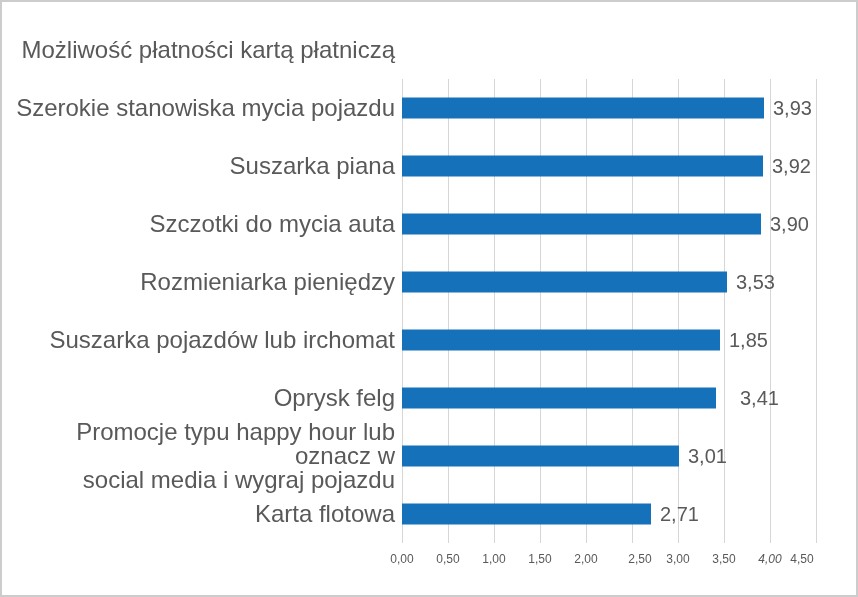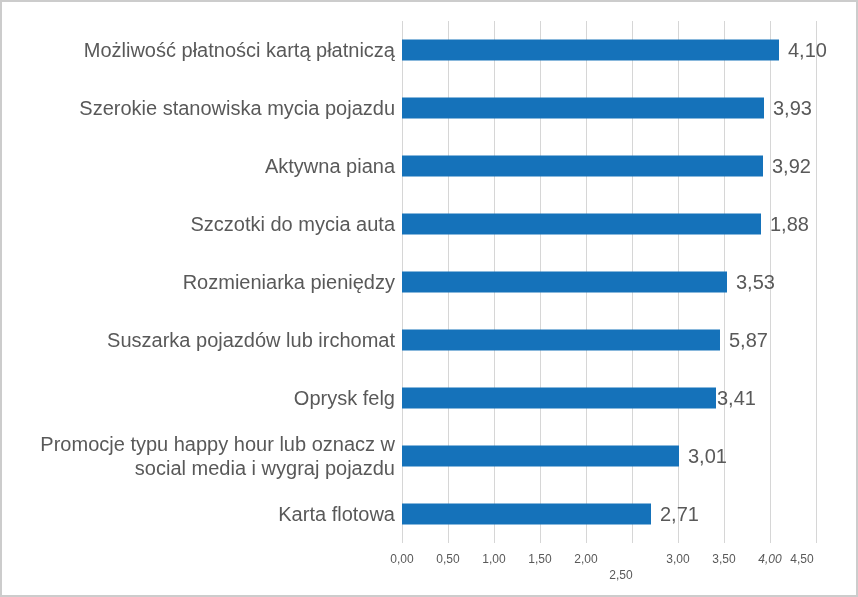--- a/index.html
+++ b/index.html
@@ -34,21 +34,21 @@
     height:58px;
     align-items:stretch;
   }
   .cat{
     width:400px;
     display:flex;
     align-items:center;
     justify-content:flex-end;
     text-align:right;
     padding-right:7px;
-    font-size:20px;
+    font-size:24px;
     line-height:24px;
     color:var(--text);
     white-space:pre-line;
   }
   .plotcell{
     position:relative;
     width:415px;
     height:58px;
     background-image:repeating-linear-gradient(
       to right,
@@ -88,65 +88,61 @@
   }
 </style>
 </head>
 <body>
 
 <div class="frame">
   <div class="chart">
     <div class="rows" id="rows">
         <div class="row">
           <div class="cat">Możliwość płatności kartą płatniczą</div>
-          <div class="plotcell">
-            <div class="bar" style="width: 377px;"></div>
-            <span class="val" style="left: 386px;">4,10</span>
-          </div>
         </div>
         <div class="row">
           <div class="cat">Szerokie stanowiska mycia pojazdu</div>
           <div class="plotcell">
             <div class="bar" style="width: 362px;"></div>
             <span class="val" style="left: 371px;">3,93</span>
           </div>
         </div>
         <div class="row">
-          <div class="cat">Aktywna piana</div>
+          <div class="cat">Suszarka piana</div>
           <div class="plotcell">
             <div class="bar" style="width: 361px;"></div>
             <span class="val" style="left: 370px;">3,92</span>
           </div>
         </div>
         <div class="row">
           <div class="cat">Szczotki do mycia auta</div>
           <div class="plotcell">
             <div class="bar" style="width: 359px;"></div>
-            <span class="val" style="left: 368px;">1,88</span>
+            <span class="val" style="left: 368px;">3,90</span>
           </div>
         </div>
         <div class="row">
           <div class="cat">Rozmieniarka pieniędzy</div>
           <div class="plotcell">
             <div class="bar" style="width: 325px;"></div>
             <span class="val" style="left: 334px;">3,53</span>
           </div>
         </div>
         <div class="row">
           <div class="cat">Suszarka pojazdów lub irchomat</div>
           <div class="plotcell">
             <div class="bar" style="width: 318px;"></div>
-            <span class="val" style="left: 327px;">5,87</span>
+            <span class="val" style="left: 327px;">1,85</span>
           </div>
         </div>
         <div class="row">
           <div class="cat">Oprysk felg</div>
           <div class="plotcell">
             <div class="bar" style="width: 314px;"></div>
-            <span class="val" style="left: 315px;">3,41</span>
+            <span class="val" style="left: 338px;">3,41</span>
           </div>
         </div>
         <div class="row">
           <div class="cat">Promocje typu happy hour lub oznacz w
 social media i wygraj pojazdu</div>
           <div class="plotcell">
             <div class="bar" style="width: 277px;"></div>
             <span class="val" style="left: 286px;">3,01</span>
           </div>
         </div>
@@ -157,20 +153,20 @@
             <span class="val" style="left: 258px;">2,71</span>
           </div>
         </div>
       </div>
     <div class="x-axis" id="xaxis">
         <span class="tick" style="left: 0px;">0,00</span>
         <span class="tick" style="left: 46px;">0,50</span>
         <span class="tick" style="left: 92px;">1,00</span>
         <span class="tick" style="left: 138px;">1,50</span>
         <span class="tick" style="left: 184px;">2,00</span>
-        <span class="tick" style="left: 219px; margin-top: 16px;">2,50</span>
+        <span class="tick" style="left: 238px;">2,50</span>
         <span class="tick" style="left: 276px; text-align: center;">3,00</span>
         <span class="tick" style="left: 322px; text-align: right;">3,50</span>
         <span class="tick" style="left: 368px; font-style: italic;">4,00</span>
         <span class="tick" style="left: 400px;">4,50</span>
       </div>
   </div>
 </div>
 
 </body></html>

